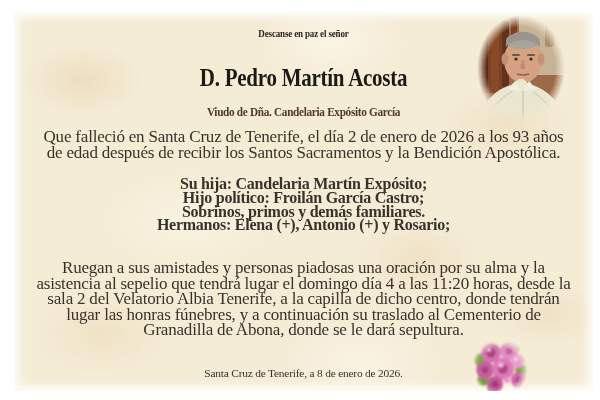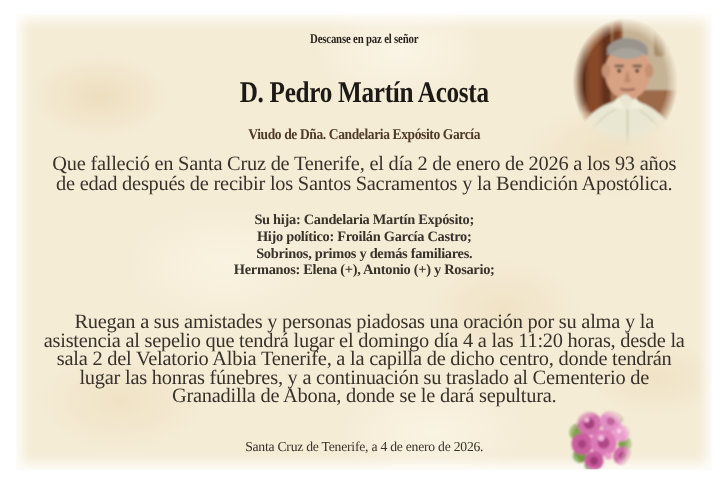--- a/index.html
+++ b/index.html
@@ -35,21 +35,21 @@
   }
   .spouse-line{
     top:93px;font-size:12.5px;font-weight:600;color:#4e3a26;
     letter-spacing:-.35px;transform:scaleX(.9);transform-origin:50% 50%;
   }
   .body-par{
     font-size:17px;color:#39322b;line-height:15.5px;
     letter-spacing:-.2px;margin:0;padding:0 20px;
   }
   .death-par{top:117px;}
-  .family-list{top:165px;line-height:13.8px;font-weight:600;font-size:12px;
+  .family-list{top:165px;line-height:13.8px;font-weight:600;font-size:16px;
     color:#39322b;letter-spacing:-.25px;}
   .funeral-par{top:248px;line-height:15.6px;}
   .thanks-line{top:315px;font-size:11.4px;color:#39322b;letter-spacing:-.2px;}
   .date-line{top:355px;font-size:11.4px;color:#39322b;letter-spacing:-.2px;}
   .portrait{position:absolute;left:463px;top:3px;width:88px;height:107px;}
   .flowers{position:absolute;left:459px;top:326px;width:58px;height:58px;}
 </style>
 </head>
 <body>
 
@@ -110,21 +110,21 @@
   <div class="txt family-list">
     <div>Su hija: Candelaria Martín Expósito;</div>
     <div>Hijo político: Froilán García Castro;</div>
     <div>Sobrinos, primos y demás familiares.</div>
     <div>Hermanos: Elena (+), Antonio (+) y Rosario;</div>
   </div>
 
   <p class="txt body-par funeral-par">Ruegan a sus amistades y personas piadosas una oración por su alma y la asistencia al sepelio que tendrá lugar el domingo día 4 a las 11:20 horas, desde la sala 2 del Velatorio Albia Tenerife, a la capilla de dicho centro, donde tendrán lugar las honras fúnebres, y a continuación su traslado al Cementerio de Granadilla de Abona, donde se le dará sepultura.</p>
 
 
-  <div class="txt date-line">Santa Cruz de Tenerife, a 4 de enero de 2026.</div>
+  <div class="txt date-line">Santa Cruz de Tenerife, a 8 de enero de 2026.</div>
 
   <svg class="flowers" viewBox="0 0 58 58" aria-hidden="true">
     <defs>
       <radialGradient id="fadeF" cx="0.5" cy="0.5" r="0.5">
         <stop offset="70%" stop-color="#ffffff"></stop>
         <stop offset="100%" stop-color="#ffffff" stop-opacity="0"></stop>
       </radialGradient>
       <mask id="flMask">
         <circle cx="26" cy="30" r="30" fill="url(#fadeF)"></circle>
       </mask>

